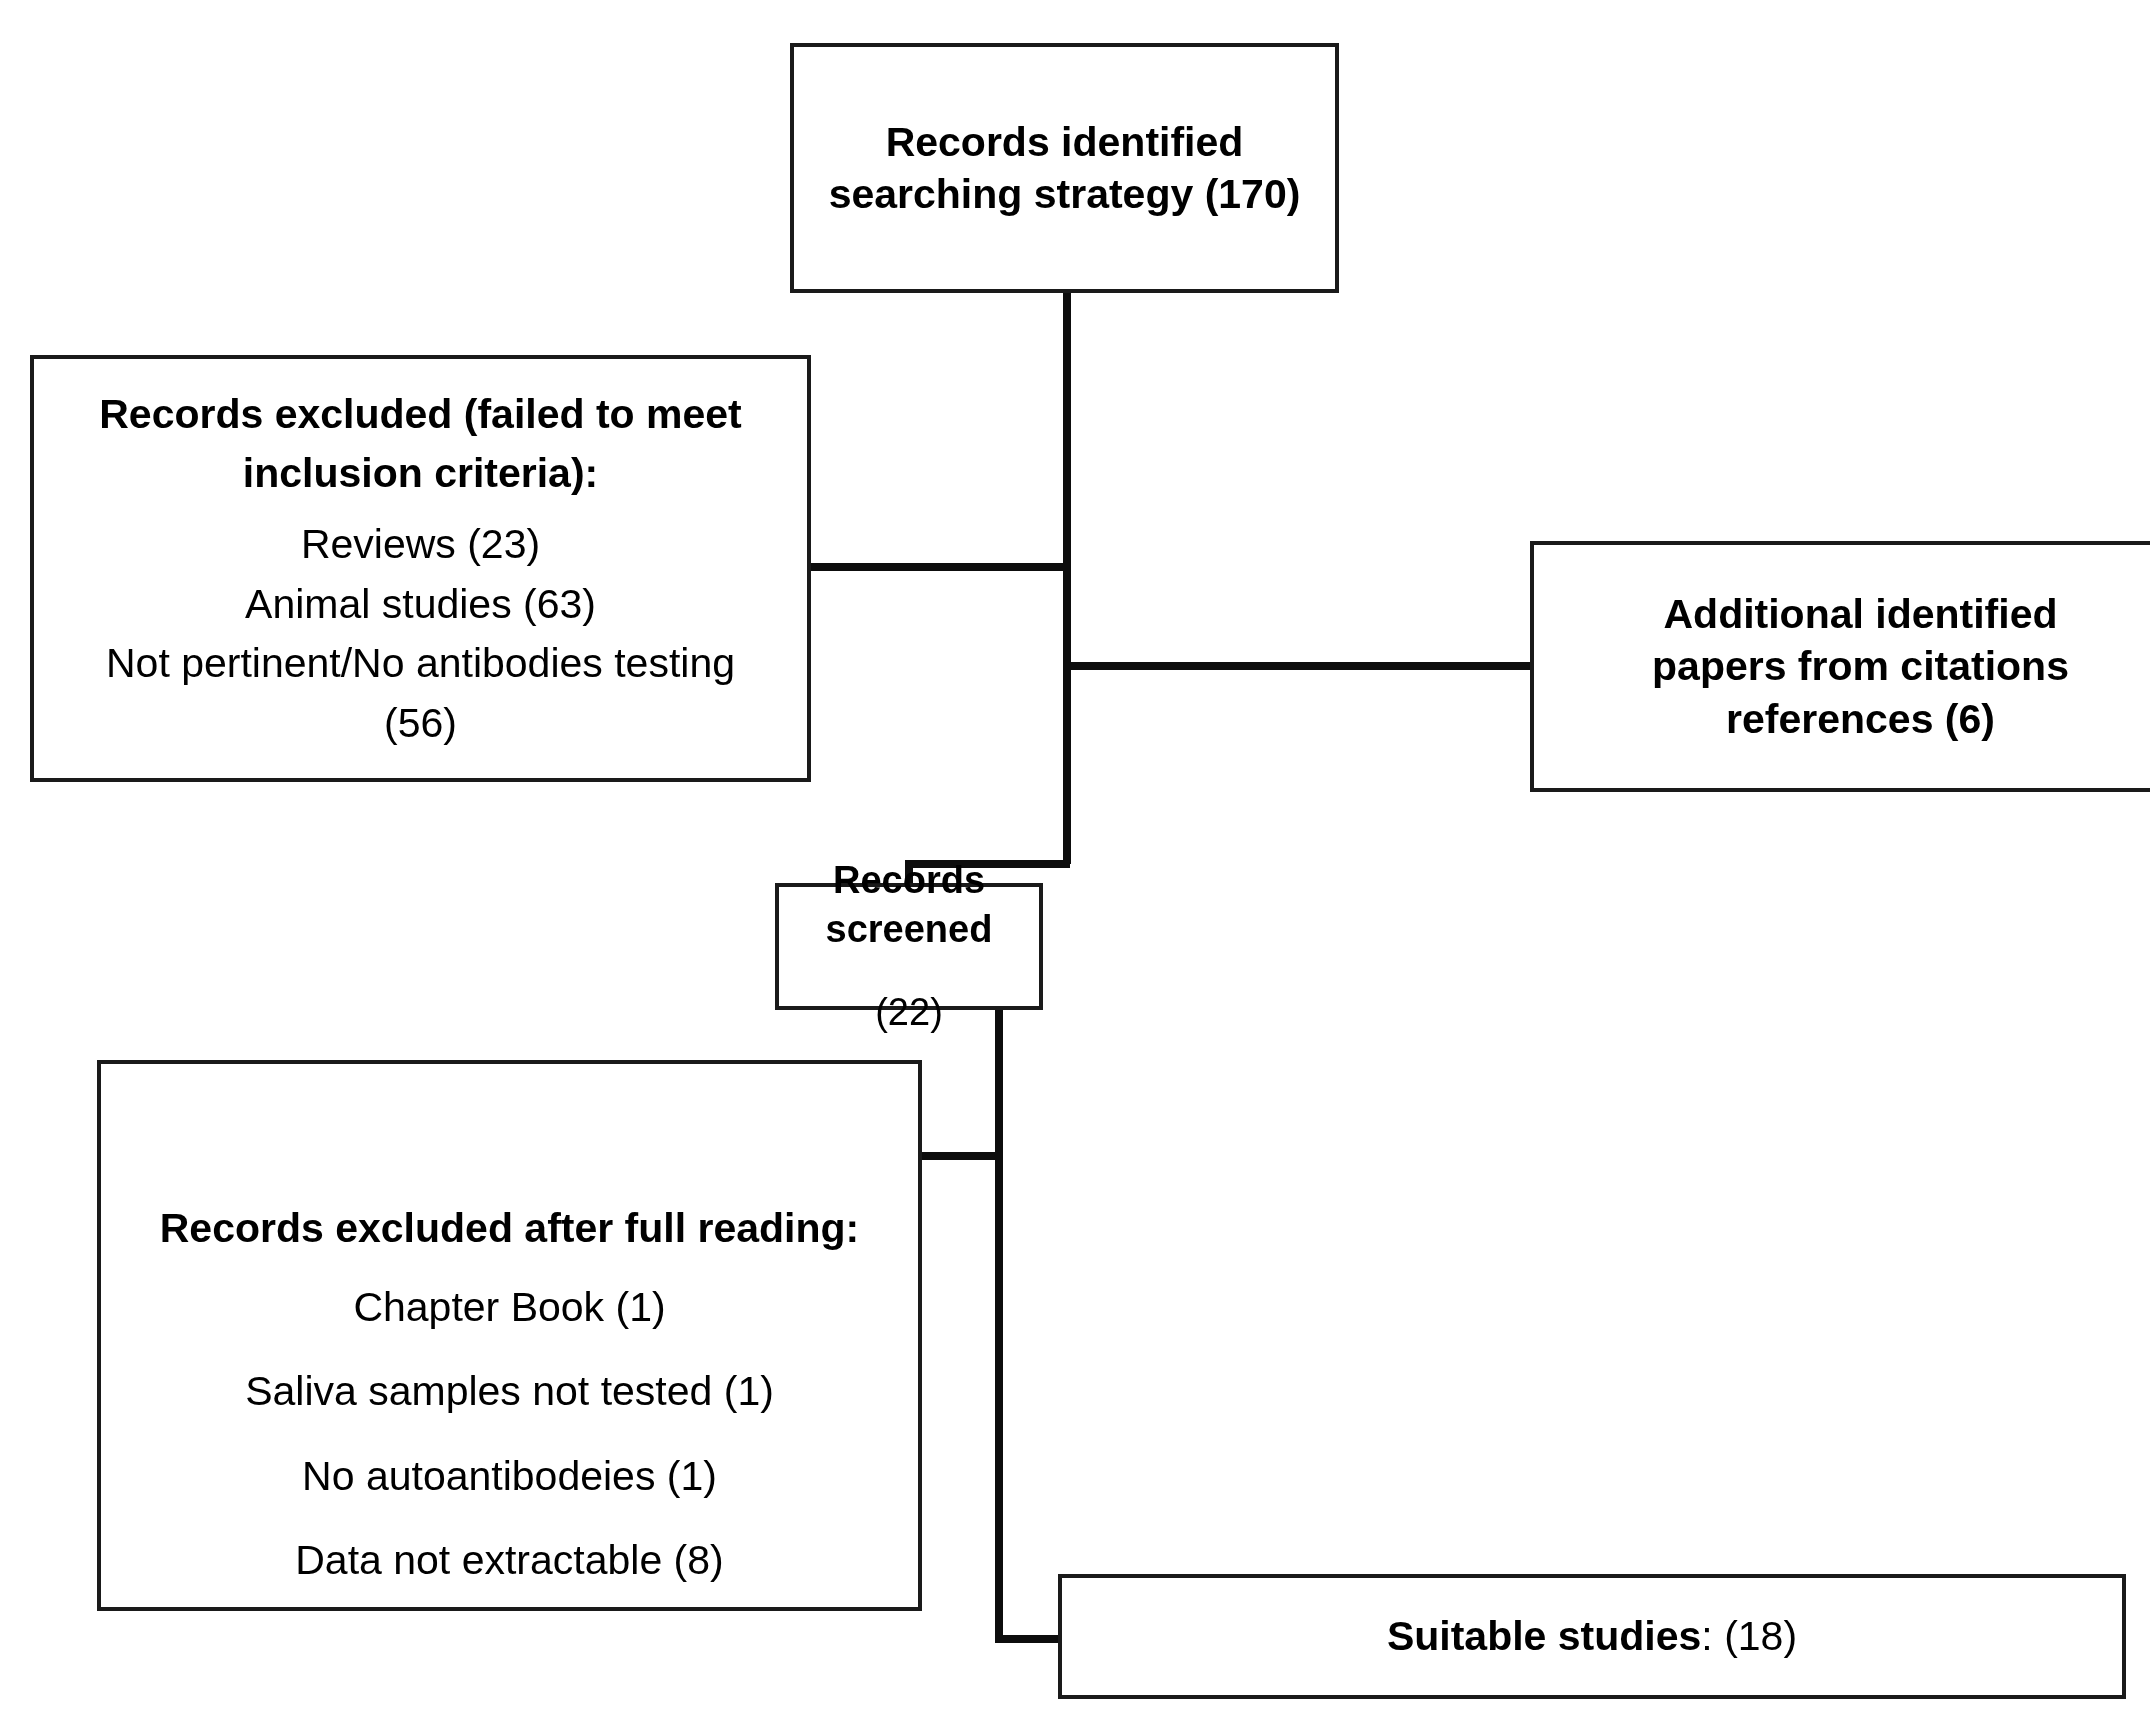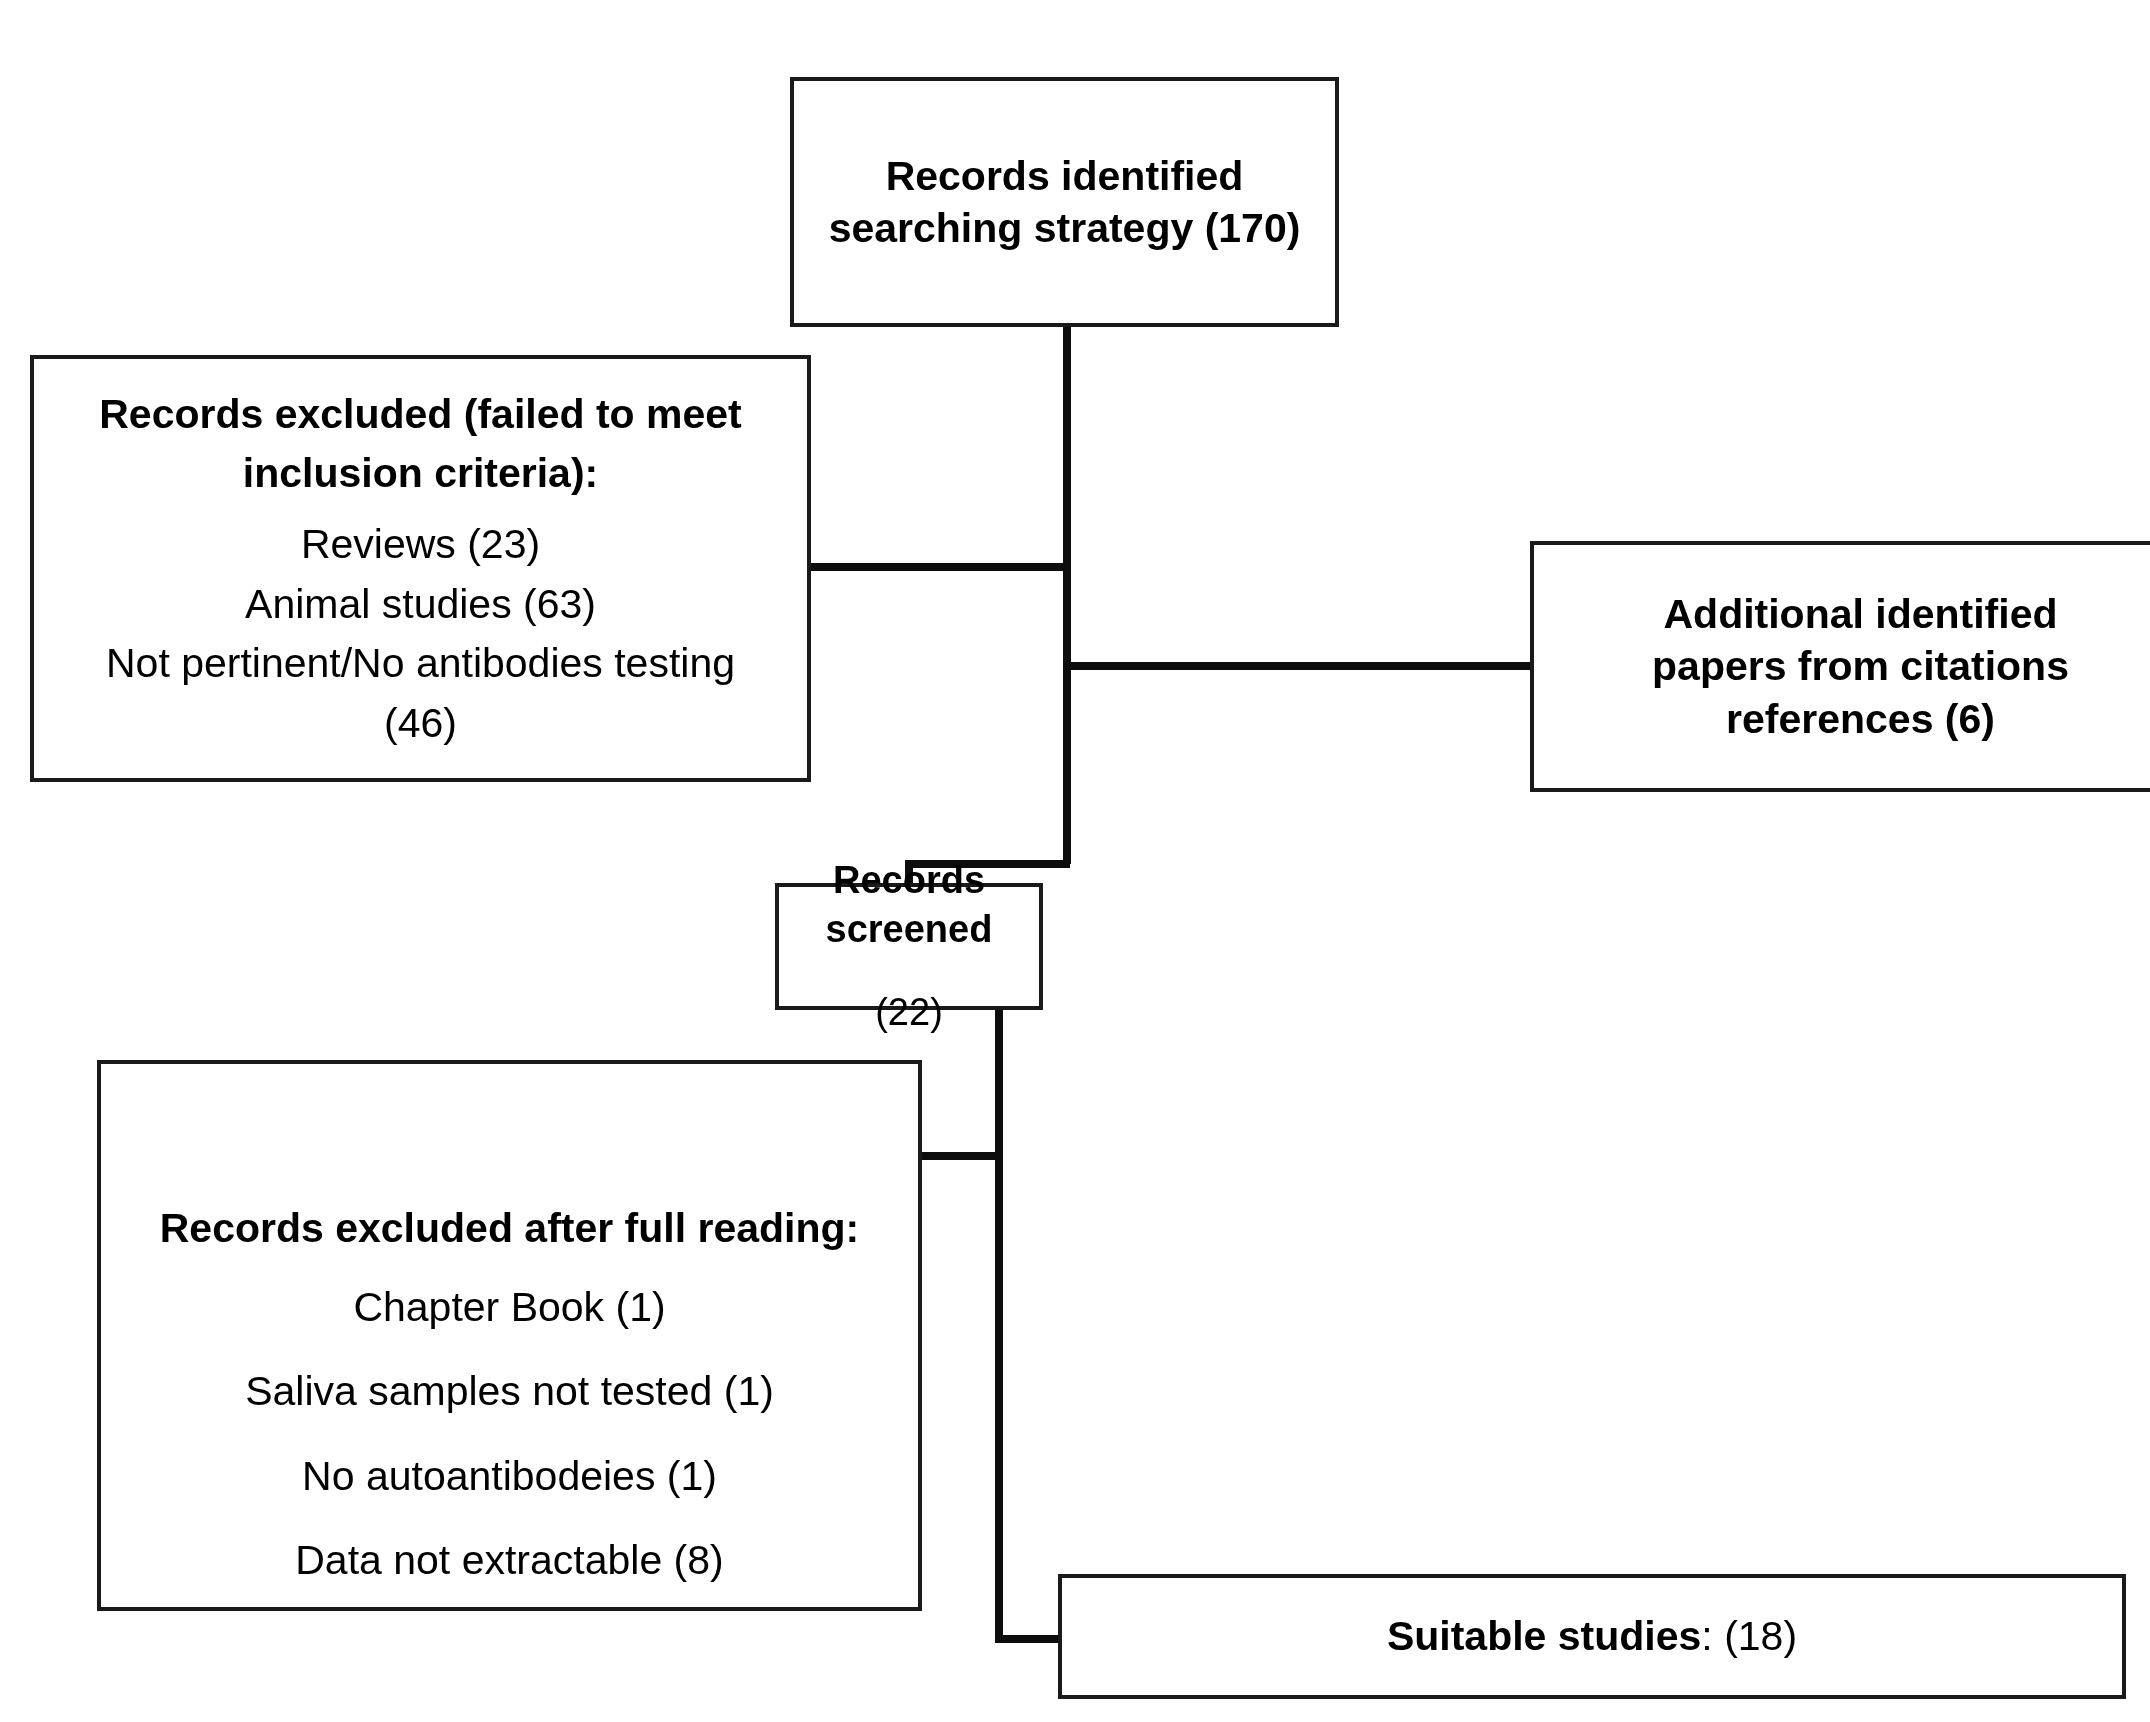--- a/index.html
+++ b/index.html
@@ -40,21 +40,20 @@
   }
   .reg {
     font-weight: normal;
   }
 
   
   #node-identified {
     left: 790px; top: 43px; width: 549px; height: 250px;
     font-size: 41px;
     padding: 0 15px;
-    margin-top: 34px;
   }
   #node-excluded-initial {
     left: 30px; top: 355px; width: 781px; height: 427px;
     font-size: 41px;
     padding: 0 12.8px;
   }
   #node-excluded-initial .line { margin: 3.5px 0; }
   #node-excluded-initial .sub { margin-top: 15px; }
   #node-additional {
     left: 1530px; top: 541px; width: 661px; height: 251px;
@@ -124,21 +123,21 @@
     <span class="line hdr">Records identified</span>
     <span class="line hdr">searching strategy (170)</span>
   </div>
 
   <div class="node" id="node-excluded-initial">
     <span class="line hdr">Records excluded (failed to meet</span>
     <span class="line hdr">inclusion criteria):</span>
     <span class="line reg sub">Reviews (23)</span>
     <span class="line reg">Animal studies (63)</span>
     <span class="line reg">Not pertinent/No antibodies testing</span>
-    <span class="line reg">(46)</span>
+    <span class="line reg">(56)</span>
   </div>
 
   <div class="node" id="node-additional">
     <span class="line hdr">Additional identified</span>
     <span class="line hdr">papers from citations</span>
     <span class="line hdr">references (6)</span>
   </div>
 
   <div class="node" id="node-screened">
     <span class="line hdr">Records screened</span>

